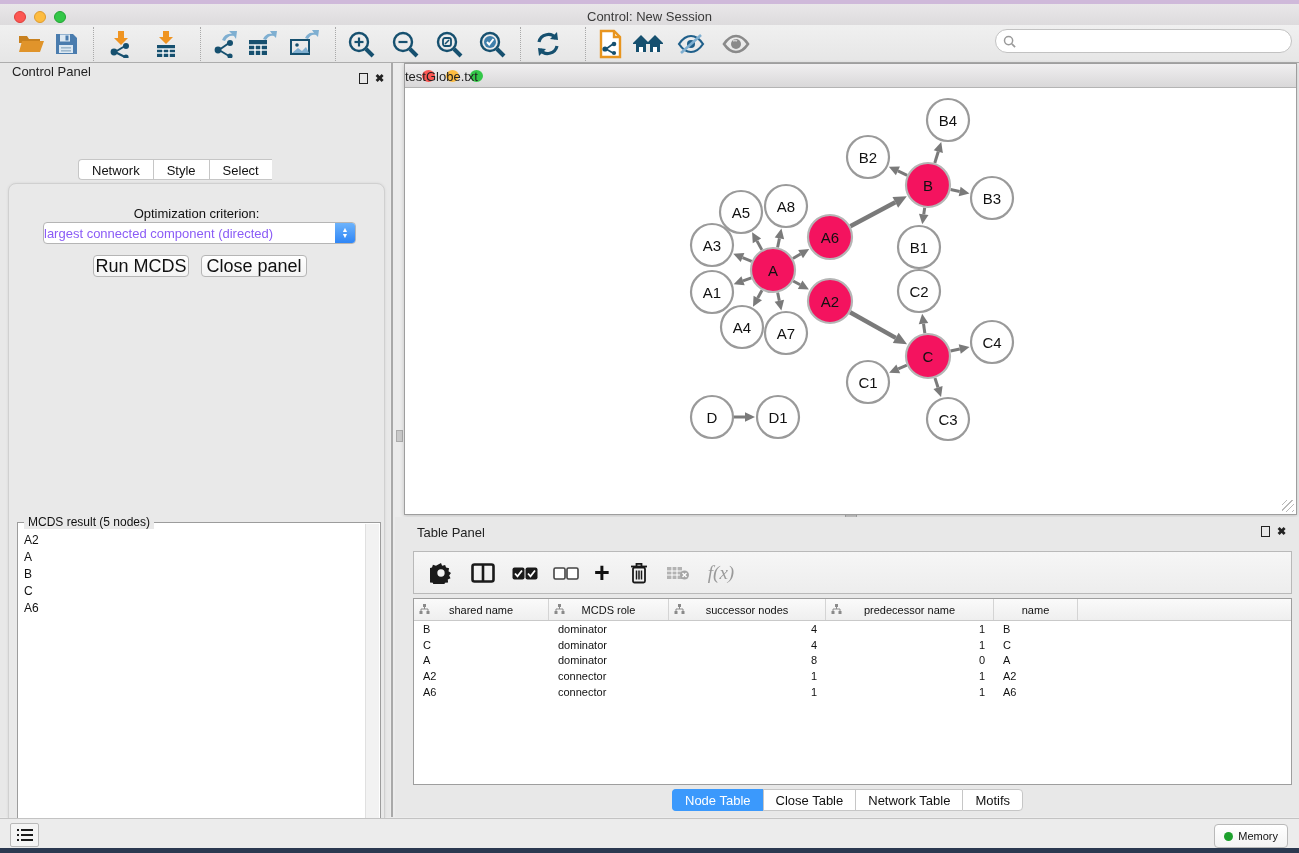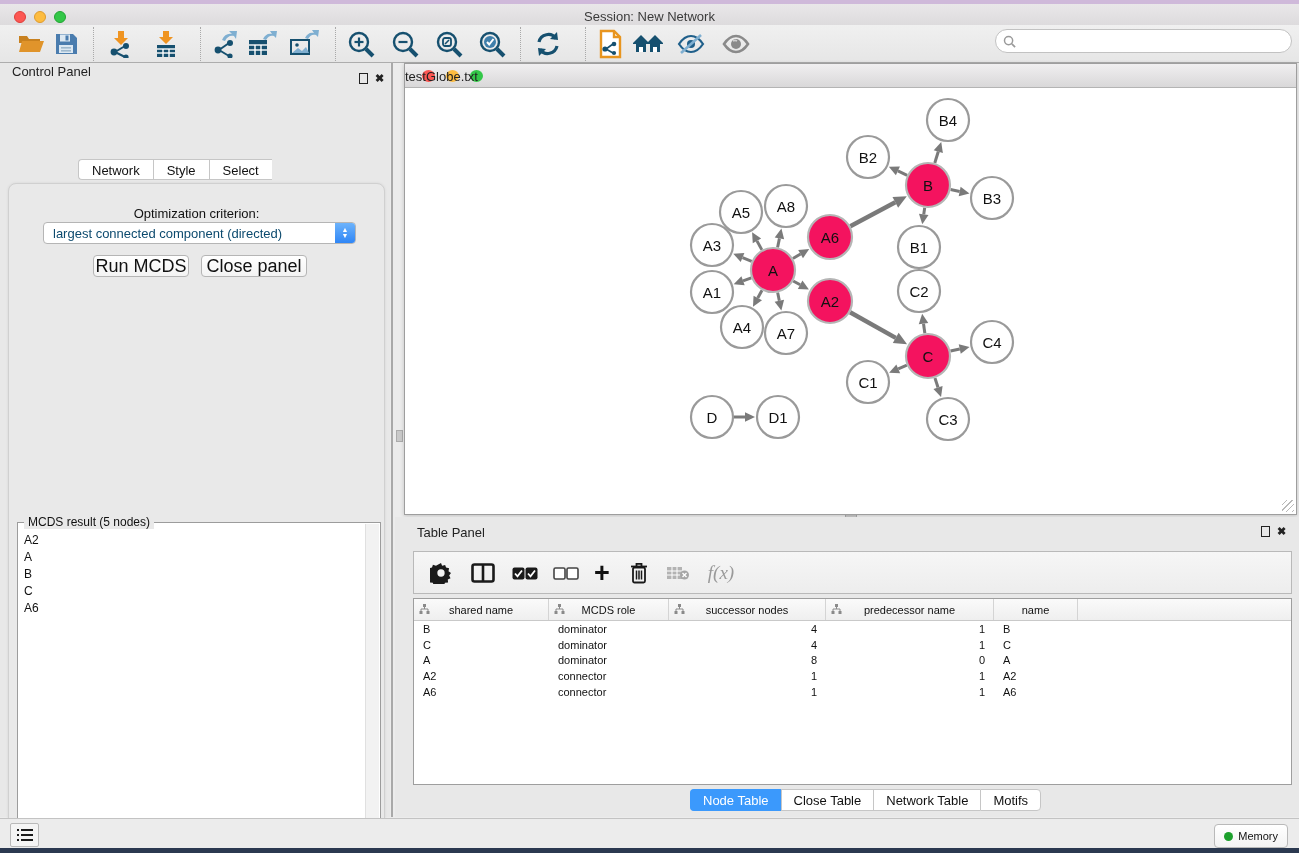--- a/index.html
+++ b/index.html
@@ -33,21 +33,21 @@
   .mini-ic{position:absolute;font-size:11px;color:#222;line-height:12px;}
   .float-box{width:9px;height:11px;border:1.5px solid #222;box-sizing:border-box;}
   .tabs-row{position:absolute;left:78px;top:96px;height:21px;display:flex;}
   .tab{height:21px;line-height:21px;padding:0 13px;font-size:13px;background:#fff;border:1px solid #c6c6c6;border-right:none;color:#111;box-sizing:border-box;}
   .tab:first-child{border-radius:4px 0 0 4px;}
   .tab:last-child{border-right:1px solid #c6c6c6;border-radius:0 4px 4px 0;}
   .tab.active{background:#3b99fc;border-color:#3b99fc;color:#fff;margin-top:32px;}
   .cpanel-inner{left:8px;top:120px;width:375px;height:681px;background:#e9e9e9;border:1px solid #d0d0d0;border-radius:8px;box-shadow:0 0 3px rgba(0,0,0,.08);}
   .opt-label{left:0;top:22px;width:100%;text-align:center;font-size:13px;color:#111;}
   .dropdown{left:34px;top:38px;width:313px;height:22px;background:#fff;border:1px solid #b5b5b5;border-radius:4px;display:flex;align-items:center;box-sizing:border-box;}
-  .dropdown .dval{flex:1;font-size:13px;padding-left:9px;color:#0c4a6e;white-space:nowrap;overflow:hidden;}
+  .dropdown .dval{flex:1;font-size:13px;color:#8b5cf6;white-space:nowrap;overflow:hidden;}
   .dropdown .stepper{width:20px;height:20px;background:linear-gradient(#6db3fb,#2f86f6);border-radius:0 3px 3px 0;display:flex;flex-direction:column;align-items:center;justify-content:center;color:#fff;font-size:7px;line-height:6px;}
   .btn{position:absolute;height:22px;background:linear-gradient(#ffffff,#f3f3f3);border:1px solid #b5b5b5;border-radius:4px;font-size:18px;color:#111;text-align:center;line-height:20px;box-sizing:border-box;}
   .fieldset{left:8px;top:338px;width:362px;height:338px;background:#fff;border:1px solid #9c9c9c;}
   .fieldset-legend{position:absolute;left:6px;top:-8px;background:#e9e9e9;padding:0 4px;font-size:12px;color:#111;}
   .result-list{position:absolute;left:1px;top:8px;width:344px;}
   .result-item{font-size:12px;color:#111;padding:1.5px 0 1.5px 5px;}
   .scrollstrip{position:absolute;right:1px;top:1px;width:13px;height:336px;background:#f2f2f2;border-left:1px solid #e0e0e0;}
   .vdivider{left:391px;top:63px;width:2px;height:754px;background:#a9a9a9;}
 
   
@@ -71,40 +71,40 @@
   .thead{display:flex;height:21px;background:linear-gradient(#fafafa,#efefef);border-bottom:1px solid #c9c9c9;}
   .thcell{display:flex;align-items:center;justify-content:center;font-size:11px;color:#111;border-right:1px solid #d4d4d4;box-sizing:border-box;gap:5px;}
   .thcell svg{position:absolute;left:5px;}
   .thcell{position:relative;}
   .trow{display:flex;height:15.7px;align-items:center;}
   .tcell{font-size:11px;color:#111;box-sizing:border-box;padding:0 9px;white-space:nowrap;}
   .ftabs{position:absolute;left:277px;top:272px;height:22px;display:flex;}
   .ftab{height:22px;line-height:22px;padding:0 12px;font-size:13px;background:#fff;border:1px solid #c6c6c6;border-right:none;color:#111;box-sizing:border-box;}
   .ftab:first-child{border-radius:4px 0 0 4px;}
   .ftab:last-child{border-right:1px solid #c6c6c6;border-radius:0 4px 4px 0;}
-  .ftab.active{background:#3b99fc;border-color:#3b99fc;color:#fff;margin-left:18px;}
+  .ftab.active{background:#3b99fc;border-color:#3b99fc;color:#fff;}
 
   
   .statusbar{left:0;top:818px;width:1299px;height:30px;background:#ececec;border-top:1px solid #c3c3c3;box-sizing:border-box;}
   .list-btn{position:absolute;left:10px;top:4px;width:27px;height:22px;background:#f4f4f4;border:1px solid #b9b9b9;border-radius:2px;display:flex;align-items:center;justify-content:center;}
   .memory-btn{position:absolute;right:11px;top:5px;height:22px;background:linear-gradient(#ffffff,#f3f3f3);border:1px solid #b9b9b9;border-radius:4px;display:flex;align-items:center;padding:0 9px;gap:5px;font-size:11px;color:#111;}
   .memdot{width:9px;height:9px;border-radius:50%;background:#1ca02c;}
 </style>
 </head>
 <body>
 
 <div class="screen">
 
   <div class="abs desktop-strip"></div>
 
   <div class="abs titlebar">
     <div class="tl red"></div>
     <div class="tl yellow"></div>
     <div class="tl green"></div>
-    <div class="abs title-text">Session: New Network</div>
+    <div class="abs title-text">Control: New Session</div>
   </div>
 
   <div class="abs toolbar">
     <div class="tbtn" style="left:13px">
       <svg width="28" height="24" viewBox="0 0 28 24">
           <path d="M2 4h8l2 3h11v4H2z" fill="#c8811f"></path>
           <path d="M2 20 5 9h22l-4 11z" fill="#e0942b"></path>
         </svg>
     </div>
     <div class="tbtn" style="left:48px">

